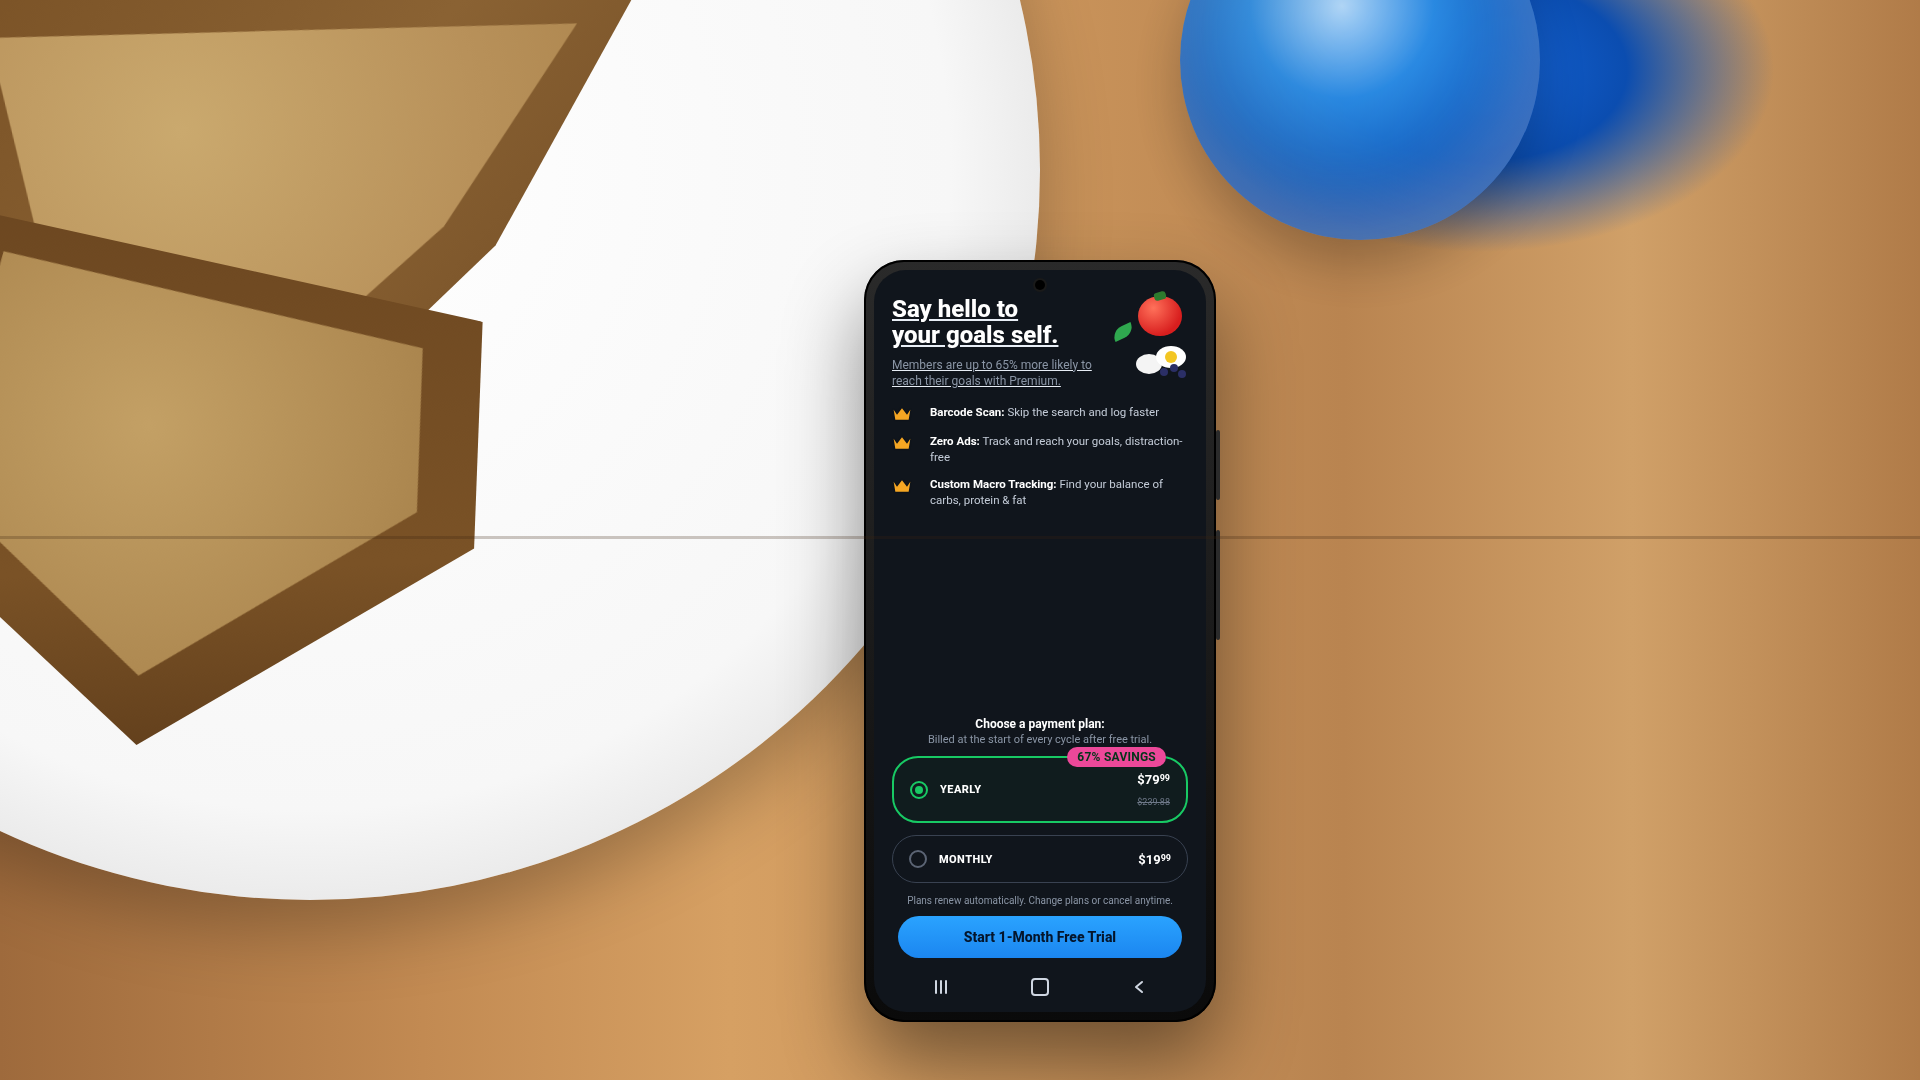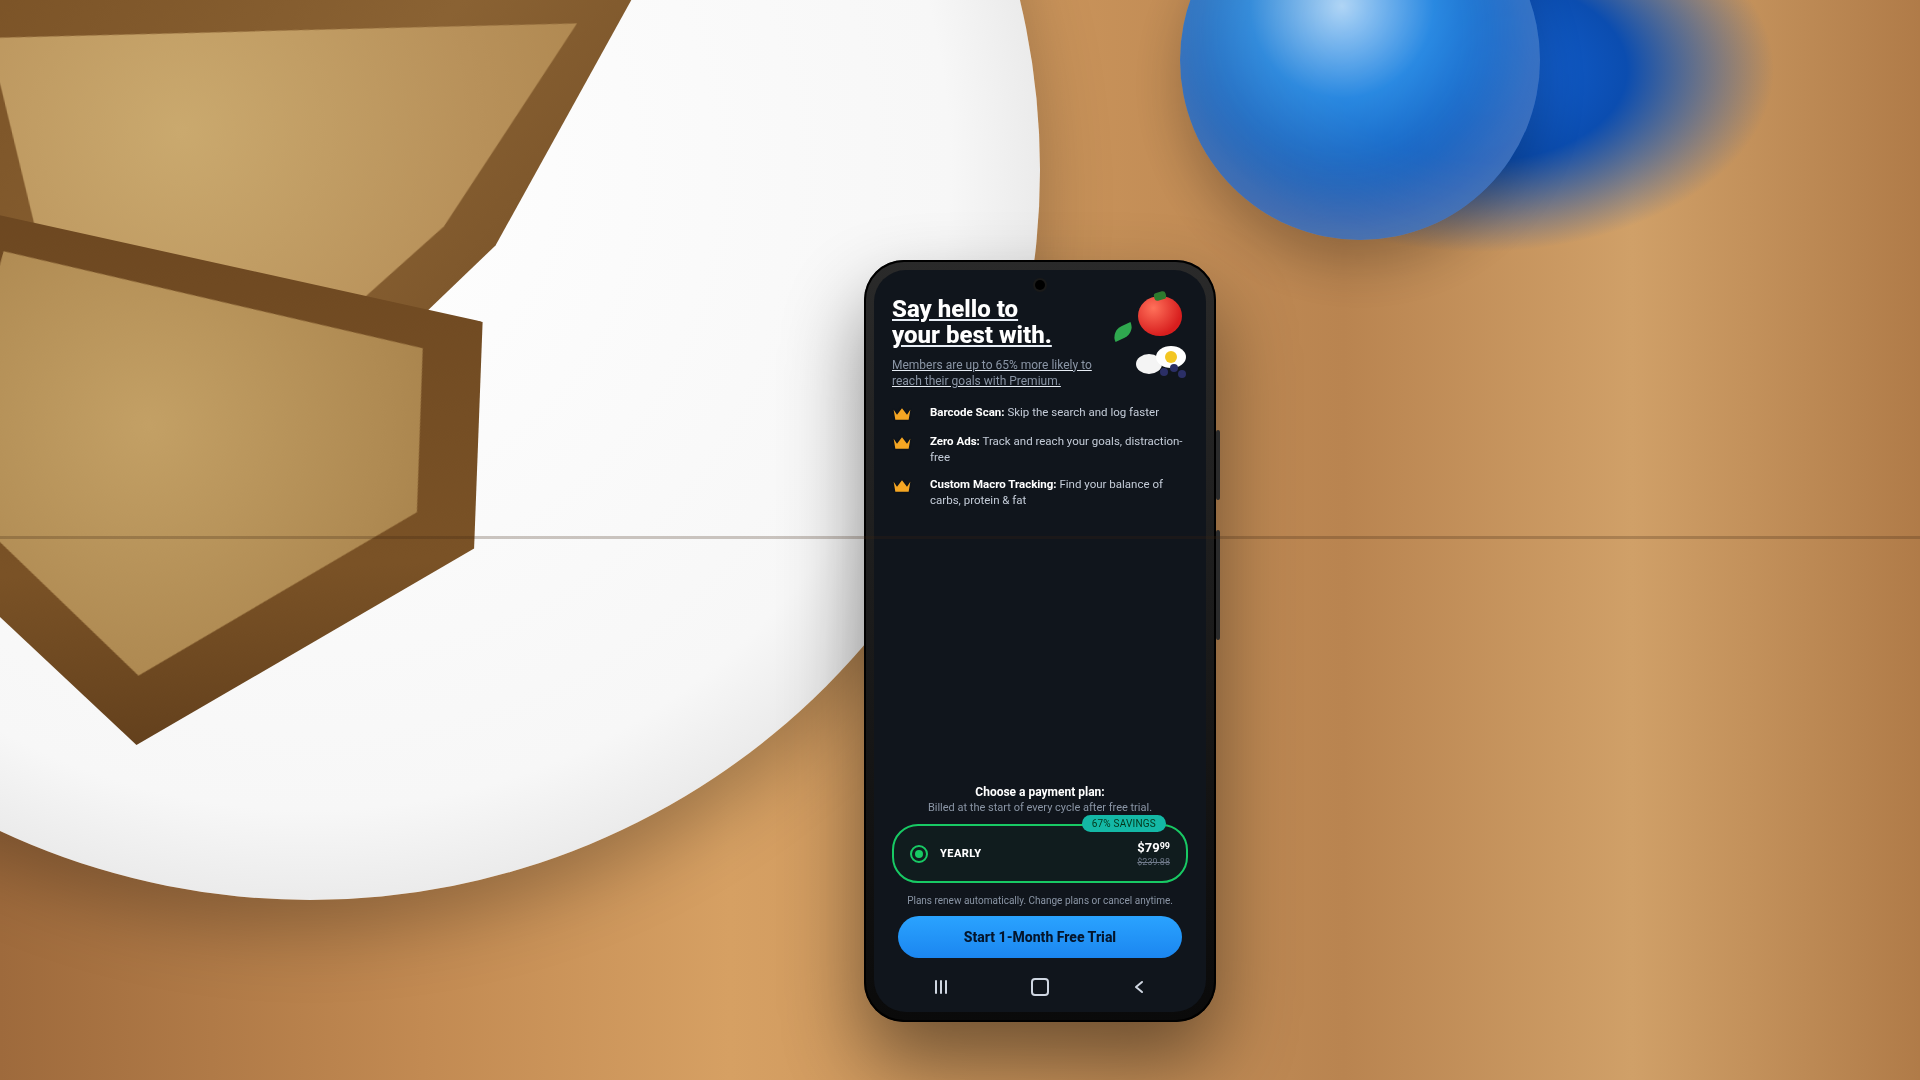--- a/index.html
+++ b/index.html
@@ -99,23 +99,23 @@
   .plan.yearly{border:2px solid #18c964;background:rgba(24,201,100,.04);}
   .plan.monthly{border:1.5px solid #394251;}
   .radio{width:18px;height:18px;border-radius:50%;box-sizing:border-box;display:flex;align-items:center;justify-content:center;}
   .plan.yearly .radio{border:2px solid #18c964;}
   .plan.yearly .radio::after{content:"";width:8px;height:8px;border-radius:50%;background:#18c964;}
   .plan.monthly .radio{border:2px solid #5b6474;}
   .plan-label{font-size:11px;font-weight:800;letter-spacing:.04em;color:#fff;}
   .plan-price{margin-left:auto;text-align:right;}
   .plan-price .p1{font-size:13px;font-weight:700;color:#fff;}
   .plan-price .p1 .cents{font-size:9px;vertical-align:top;position:relative;top:1px;text-align:right;}
-  .plan-price .p2{font-size:9px;color:#6d7787;text-decoration:line-through;margin-top:2px;}
+  .plan-price .p2{font-size:9px;color:#6d7787;text-decoration:line-through;margin-top:10px;}
   .badge{
-    position:absolute;top:-11px;right:20px;background:#14b8a6;color:#04351a;font-size:10px;font-weight:400;
+    position:absolute;top:-11px;right:20px;background:#ec4899;color:#04351a;font-size:12px;font-weight:700;
     padding:3px 10px;border-radius:999px;letter-spacing:.02em;
   }
 
   .fineprint{margin-top:12px;text-align:center;font-size:10px;color:#8a95a5;}
 
   .cta{
     margin:10px 6px 0 6px;background:#1e90ff;background:linear-gradient(180deg,#2aa3ff,#1b86f0);
     color:#04152b;font-weight:800;font-size:14px;text-align:center;padding:13px 0;border-radius:999px;cursor:pointer;
   }
 
@@ -138,21 +138,21 @@
     <div class="bezel-btn b-top"></div>
     <div class="bezel-btn b-bot"></div>
     <div class="screen">
       <div class="notch"></div>
       <div class="app">
 
         <div class="hero-row">
           <div class="hero-text">
             <h1>
               <span>Say hello to</span><br>
-              <span>your best with.</span>
+              <span>your goals self.</span>
             </h1>
             <p>Members are up to 65% more likely to reach their goals with Premium.</p>
           </div>
           <div class="hero-img">
             <div class="close-x">✕</div>
             <div class="tomato"></div>
             <div class="leaf"></div>
             <div class="egg2"></div>
             <div class="egg"></div>
             <div class="berries">
@@ -205,20 +205,29 @@
             <div class="badge">67% SAVINGS</div>
             <div class="radio"></div>
             <div class="plan-label">YEARLY</div>
             <div class="plan-price">
               <div class="p1">
                 <span>$79</span><span class="cents">99</span>
               </div>
               <div class="p2">$239.88</div>
             </div>
           </div>
+          <div class="plan monthly">
+            <div class="radio"></div>
+            <div class="plan-label">MONTHLY</div>
+            <div class="plan-price">
+              <div class="p1">
+                <span>$19</span><span class="cents">99</span>
+              </div>
+            </div>
+          </div>
         </div>
 
         <div class="fineprint">Plans renew automatically. Change plans or cancel anytime.</div>
 
         <div class="cta">Start 1-Month Free Trial</div>
 
         <div class="navbar">
           <div class="nav-icon">
             <div class="nav-recents">
                 <span></span>

